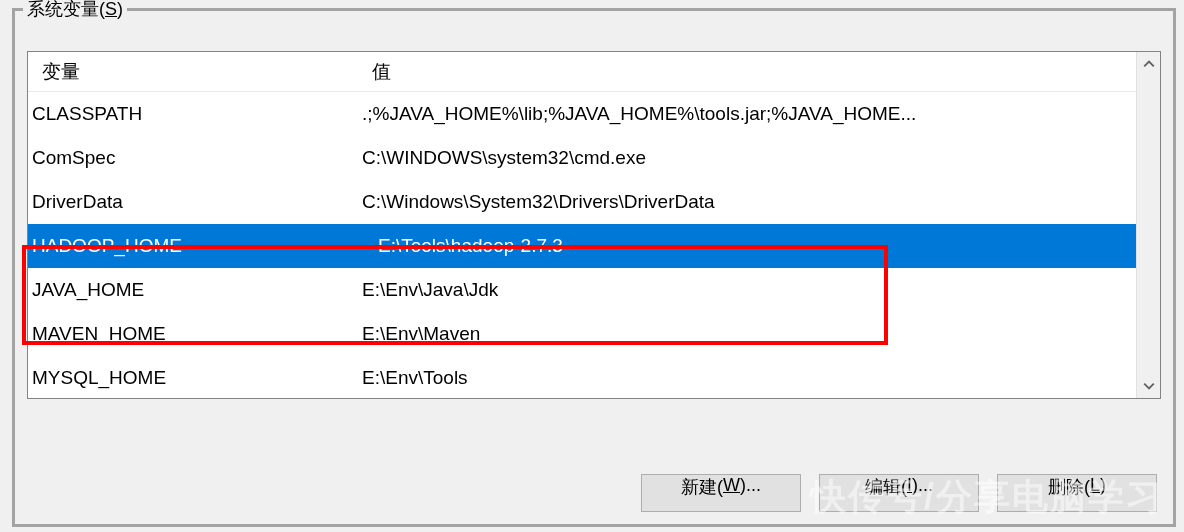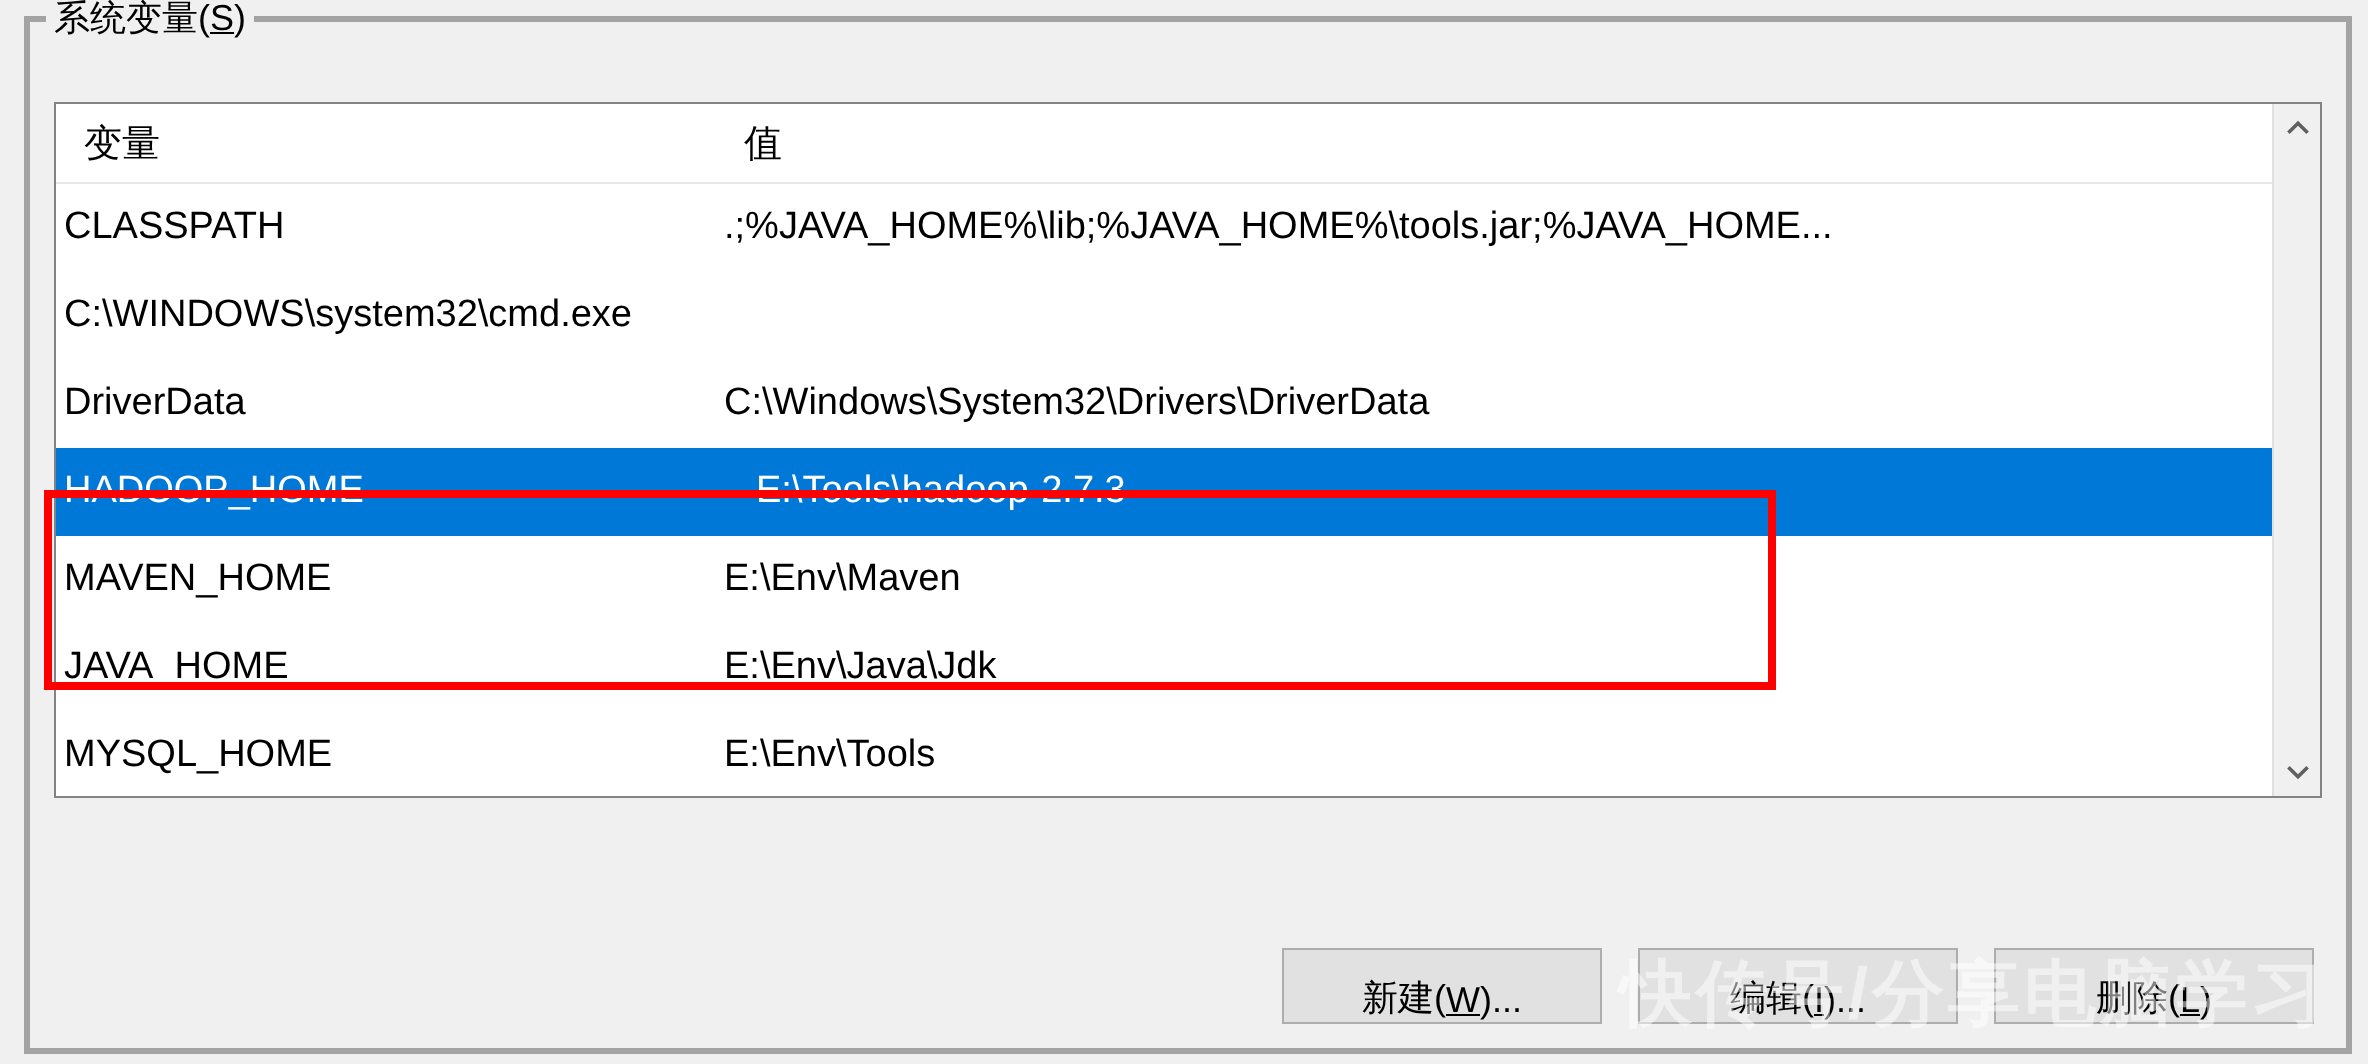--- a/index.html
+++ b/index.html
@@ -131,21 +131,21 @@
       gap: 18px;
     }
     .win-button {
       width: 160px;
       height: 38px;
       background: #e1e1e1;
       border: 1px solid #adadad;
       font-size: 18px;
       font-family: inherit;
       display: flex;
-      align-items: flex-end;
+      align-items: flex-start;
       justify-content: center;
       cursor: pointer;
     }
     .win-button .underline {
       text-decoration: underline;
     }
     .watermark {
       position: absolute;
       right: 20px;
       bottom: 10px;
@@ -170,37 +170,38 @@
       <div class="list-header">
         <div class="col col-name">变量</div>
         <div class="col col-value">值</div>
       </div>
       <div id="rows-container">
           <div class="list-row">
             <div class="col col-name">CLASSPATH</div>
             <div class="col col-value">.;%JAVA_HOME%\lib;%JAVA_HOME%\tools.jar;%JAVA_HOME...</div>
           </div>
           <div class="list-row">
+            <div class="col col-name">ComSpec</div>
             <div class="col col-value">C:\WINDOWS\system32\cmd.exe</div>
           </div>
           <div class="list-row">
             <div class="col col-name">DriverData</div>
             <div class="col col-value">C:\Windows\System32\Drivers\DriverData</div>
           </div>
           <div class="list-row selected">
             <div class="col col-name">HADOOP_HOME</div>
             <div class="col col-value">E:\Tools\hadoop-2.7.3</div>
           </div>
           <div class="list-row">
+            <div class="col col-name">JAVA_HOME</div>
+            <div class="col col-value">E:\Env\Java\Jdk</div>
+          </div>
+          <div class="list-row">
             <div class="col col-name">MAVEN_HOME</div>
             <div class="col col-value">E:\Env\Maven</div>
-          </div>
-          <div class="list-row">
-            <div class="col col-name">JAVA_HOME</div>
-            <div class="col col-value">E:\Env\Java\Jdk</div>
           </div>
           <div class="list-row">
             <div class="col col-name">MYSQL_HOME</div>
             <div class="col col-value">E:\Env\Tools</div>
           </div>
         </div>
     </div>
     <div class="scrollbar">
       <div class="scroll-arrow">
         <svg viewBox="0 0 10 10">

